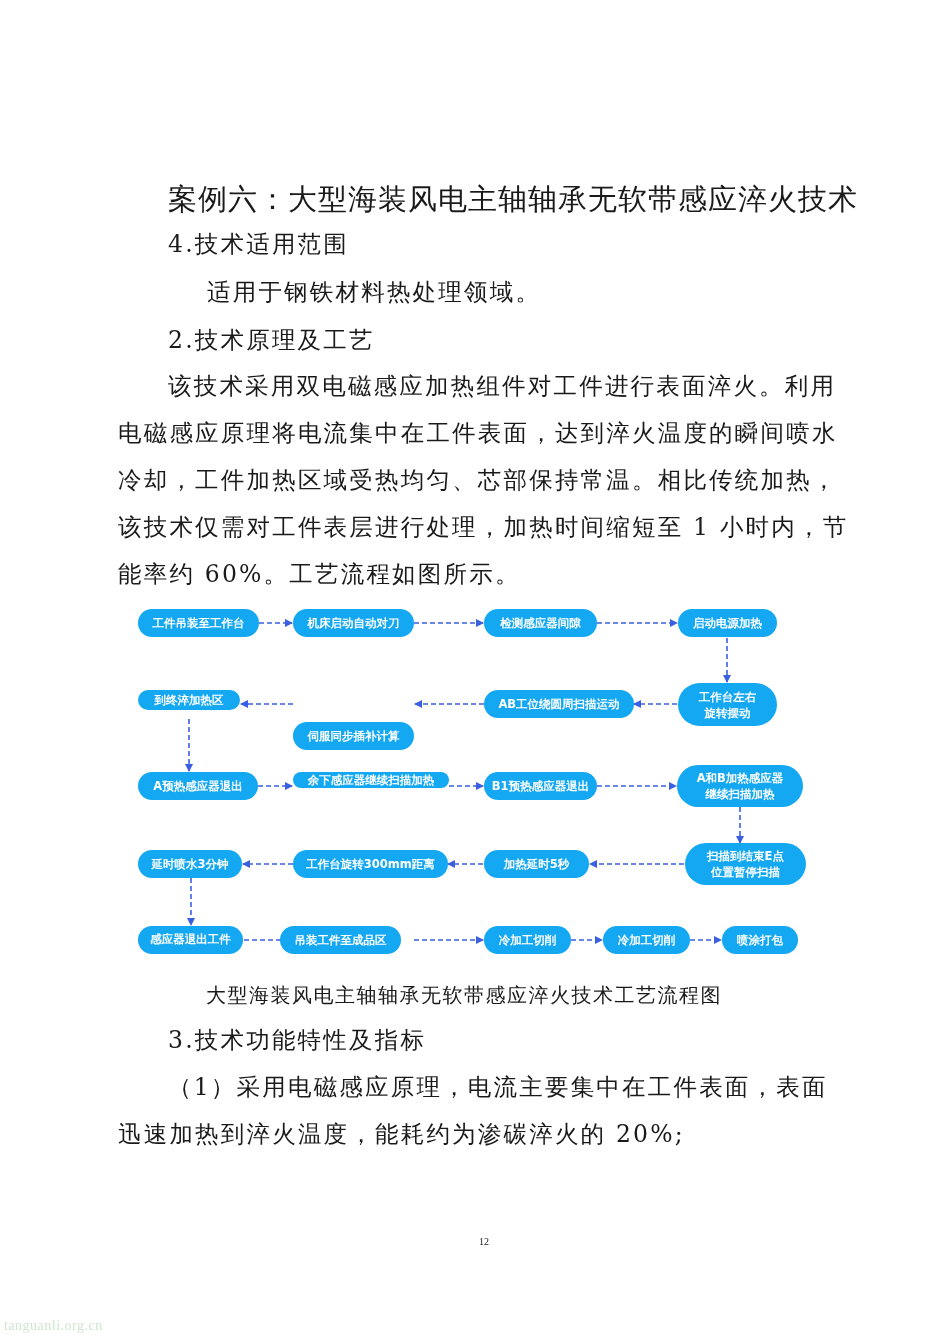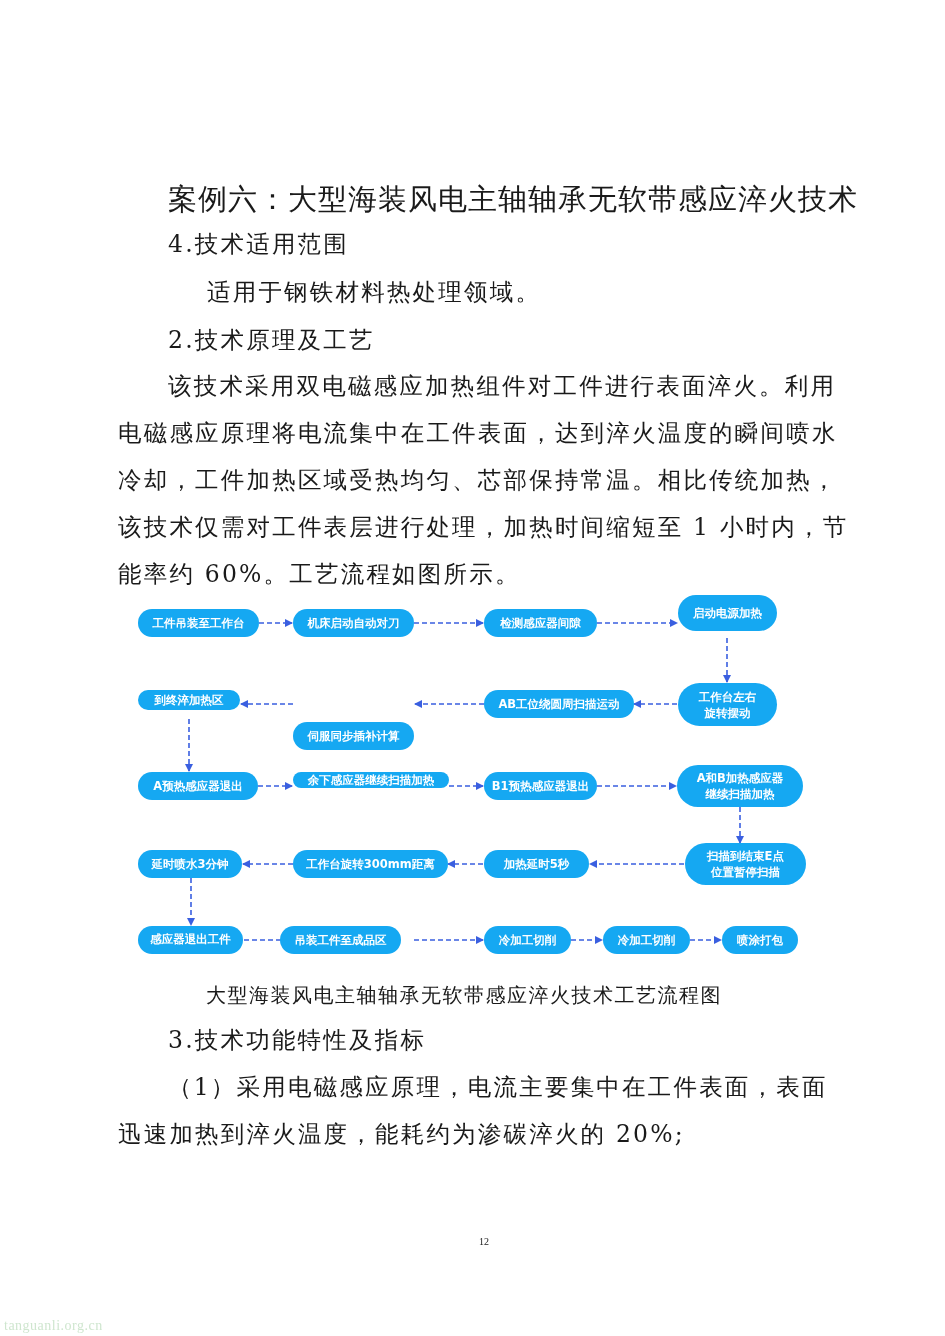--- a/index.html
+++ b/index.html
@@ -65,21 +65,21 @@
         <line x1="244" y1="940" x2="292" y2="940"></line>
         <line x1="414" y1="940" x2="483" y2="940"></line>
         <line x1="571" y1="940" x2="602" y2="940"></line>
         <line x1="690" y1="940" x2="721" y2="940"></line>
       </g>
     </svg>
 
     <div class="node" style="left:138px; top:609px; width:121px; height:28px;">工件吊装至工作台</div>
     <div class="node" style="left:293px; top:609px; width:121px; height:28px;">机床启动自动对刀</div>
     <div class="node" style="left:484px; top:609px; width:113px; height:28px;">检测感应器间隙</div>
-    <div class="node" style="left:678px; top:595px; width:99px; height:36px;">启动电源加热</div>
+    <div class="node" style="left:678px; top:609px; width:99px; height:28px;">启动电源加热</div>
 
     <div class="node tall" style="left:678px; top:683px; width:99px; height:43px;">工作台左右
 旋转摆动</div>
     <div class="node" style="left:484px; top:690px; width:150px; height:28px;">AB工位绕圆周扫描运动</div>
     <div class="node" style="left:293px; top:690px; width:121px; height:28px;margin-top:32px;">伺服同步插补计算</div>
     <div class="node" style="left:138px; top:690px; width:102px; height:20px;">到终淬加热区</div>
 
     <div class="node" style="left:138px; top:772px; width:120px; height:28px;">A预热感应器退出</div>
     <div class="node" style="left:293px; top:772px; width:156px; height:16px;">余下感应器继续扫描加热</div>
     <div class="node" style="left:484px; top:772px; width:113px; height:28px;">B1预热感应器退出</div>

